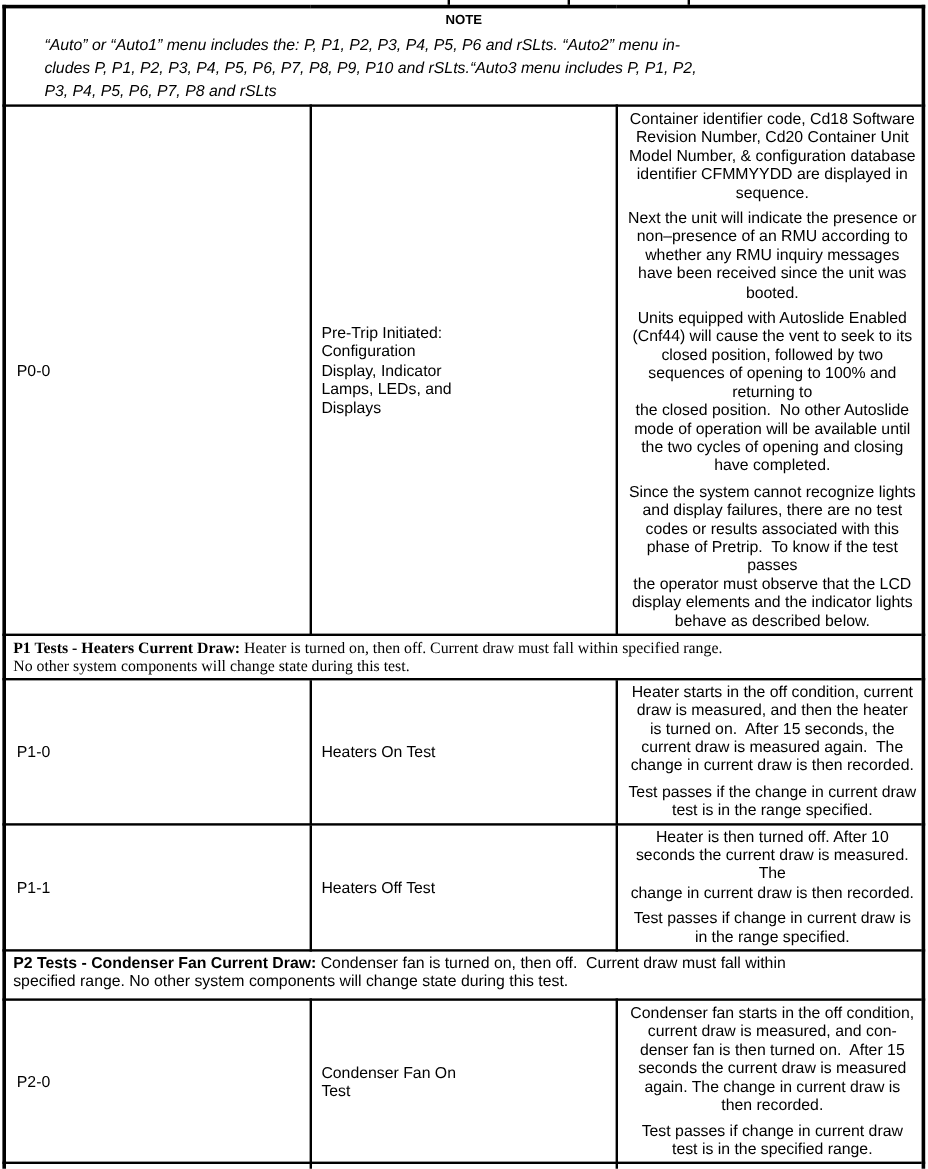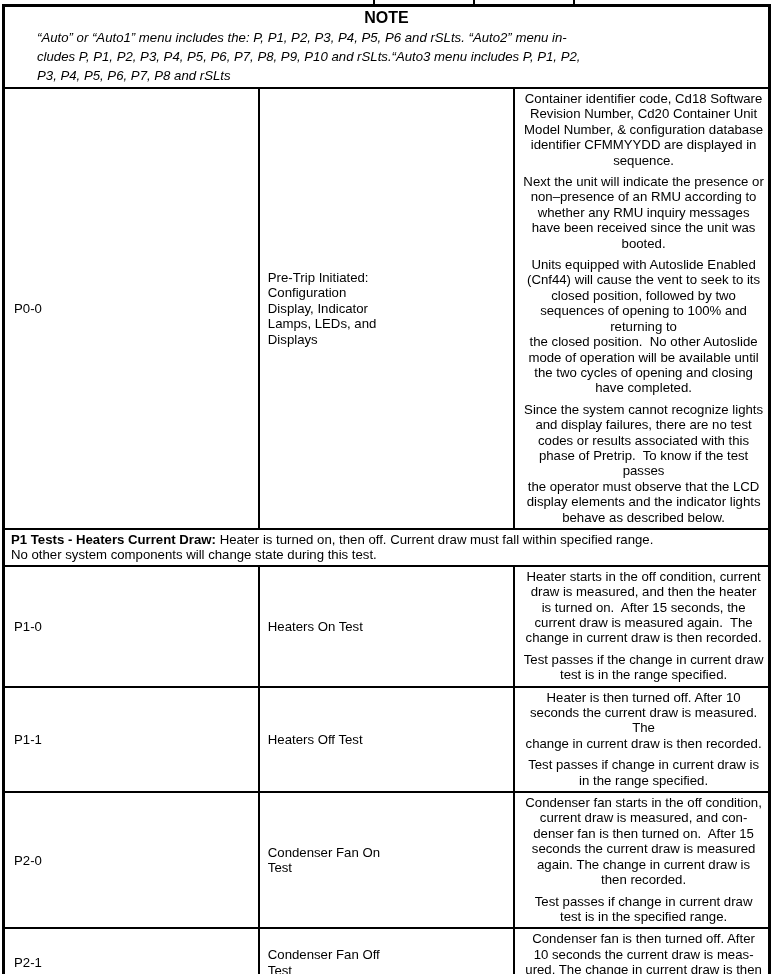--- a/index.html
+++ b/index.html
@@ -17,23 +17,23 @@
   }
   td{border:2px solid #000;vertical-align:middle;overflow:hidden;}
   td.code{width:55px;padding:2px 2px 2px 9px;}
   td.title{width:157px;padding:2px 4px 2px 8px;white-space:pre-wrap;line-height:15.4px;}
   td.desc{vertical-align:top;padding:2px 4px 3px 8px;text-align:center;}
   td.desc p{margin:0 0 6px 0;white-space:pre-wrap;line-height:15.4px;}
   td.desc p:last-child{margin-bottom:0;}
   td.full{padding:2px 6px;vertical-align:top;line-height:15.4px;}
   .sec-bold{font-weight:bold;white-space:pre-wrap;}
   .sec-text{white-space:pre-wrap;}
-  .note-head{font-weight:bold;text-align:center;font-size:16px;line-height:17px;}
+  .note-head{font-weight:bold;text-align:center;font-size:11px;line-height:17px;}
   .note-body{white-space:pre-wrap;line-height:19px;font-size:13.2px;padding-left:26px;margin-top:2px;font-style:italic;}
-  tr.h-note{height:80px;} tr.h-p0{height:237px;} tr.h-s1{height:33px;}
+  tr.h-note{height:80px;} tr.h-p0{height:237px;} tr.h-s1{height:33px;font-family:Liberation Serif, serif;}
   tr.h-p10{height:80px;} tr.h-p11{height:54px;} tr.h-s2{height:41px;}
   tr.h-p20{height:72px;} tr.h-p21{height:55px;}
 </style>
 </head>
 <body>
 
 <div class="tick" style="left:373px"></div>
 <div class="tick" style="left:473px"></div>
 <div class="tick" style="left:573px"></div>
 
@@ -95,20 +95,26 @@
   <tr class="h-p11">
     <td class="code">P1-1</td>
     <td class="title">Heaters Off Test</td>
     <td class="desc">
       <p>Heater is then turned off. After 10 seconds the current draw is measured. The
 change in current draw is then recorded.</p>
       <p>Test passes if change in current draw is in the range specified.</p>
     </td>
   </tr>
 
+  <tr class="h-s2">
+    <td class="full" colspan="3">
+      <span class="sec-bold">P2 Tests - Condenser Fan Current Draw:</span><span class="sec-text"> Condenser fan is turned on, then off.  Current draw must fall within
+specified range. No other system components will change state during this test.</span>
+    </td>
+  </tr>
 
   <tr class="h-p20">
     <td class="code">P2-0</td>
     <td class="title">Condenser Fan On
 Test</td>
     <td class="desc">
       <p>Condenser fan starts in the off condition, current draw is measured, and con-
 denser fan is then turned on.  After 15 seconds the current draw is measured
 again. The change in current draw is then recorded.</p>
       <p>Test passes if change in current draw test is in the specified range.</p>

